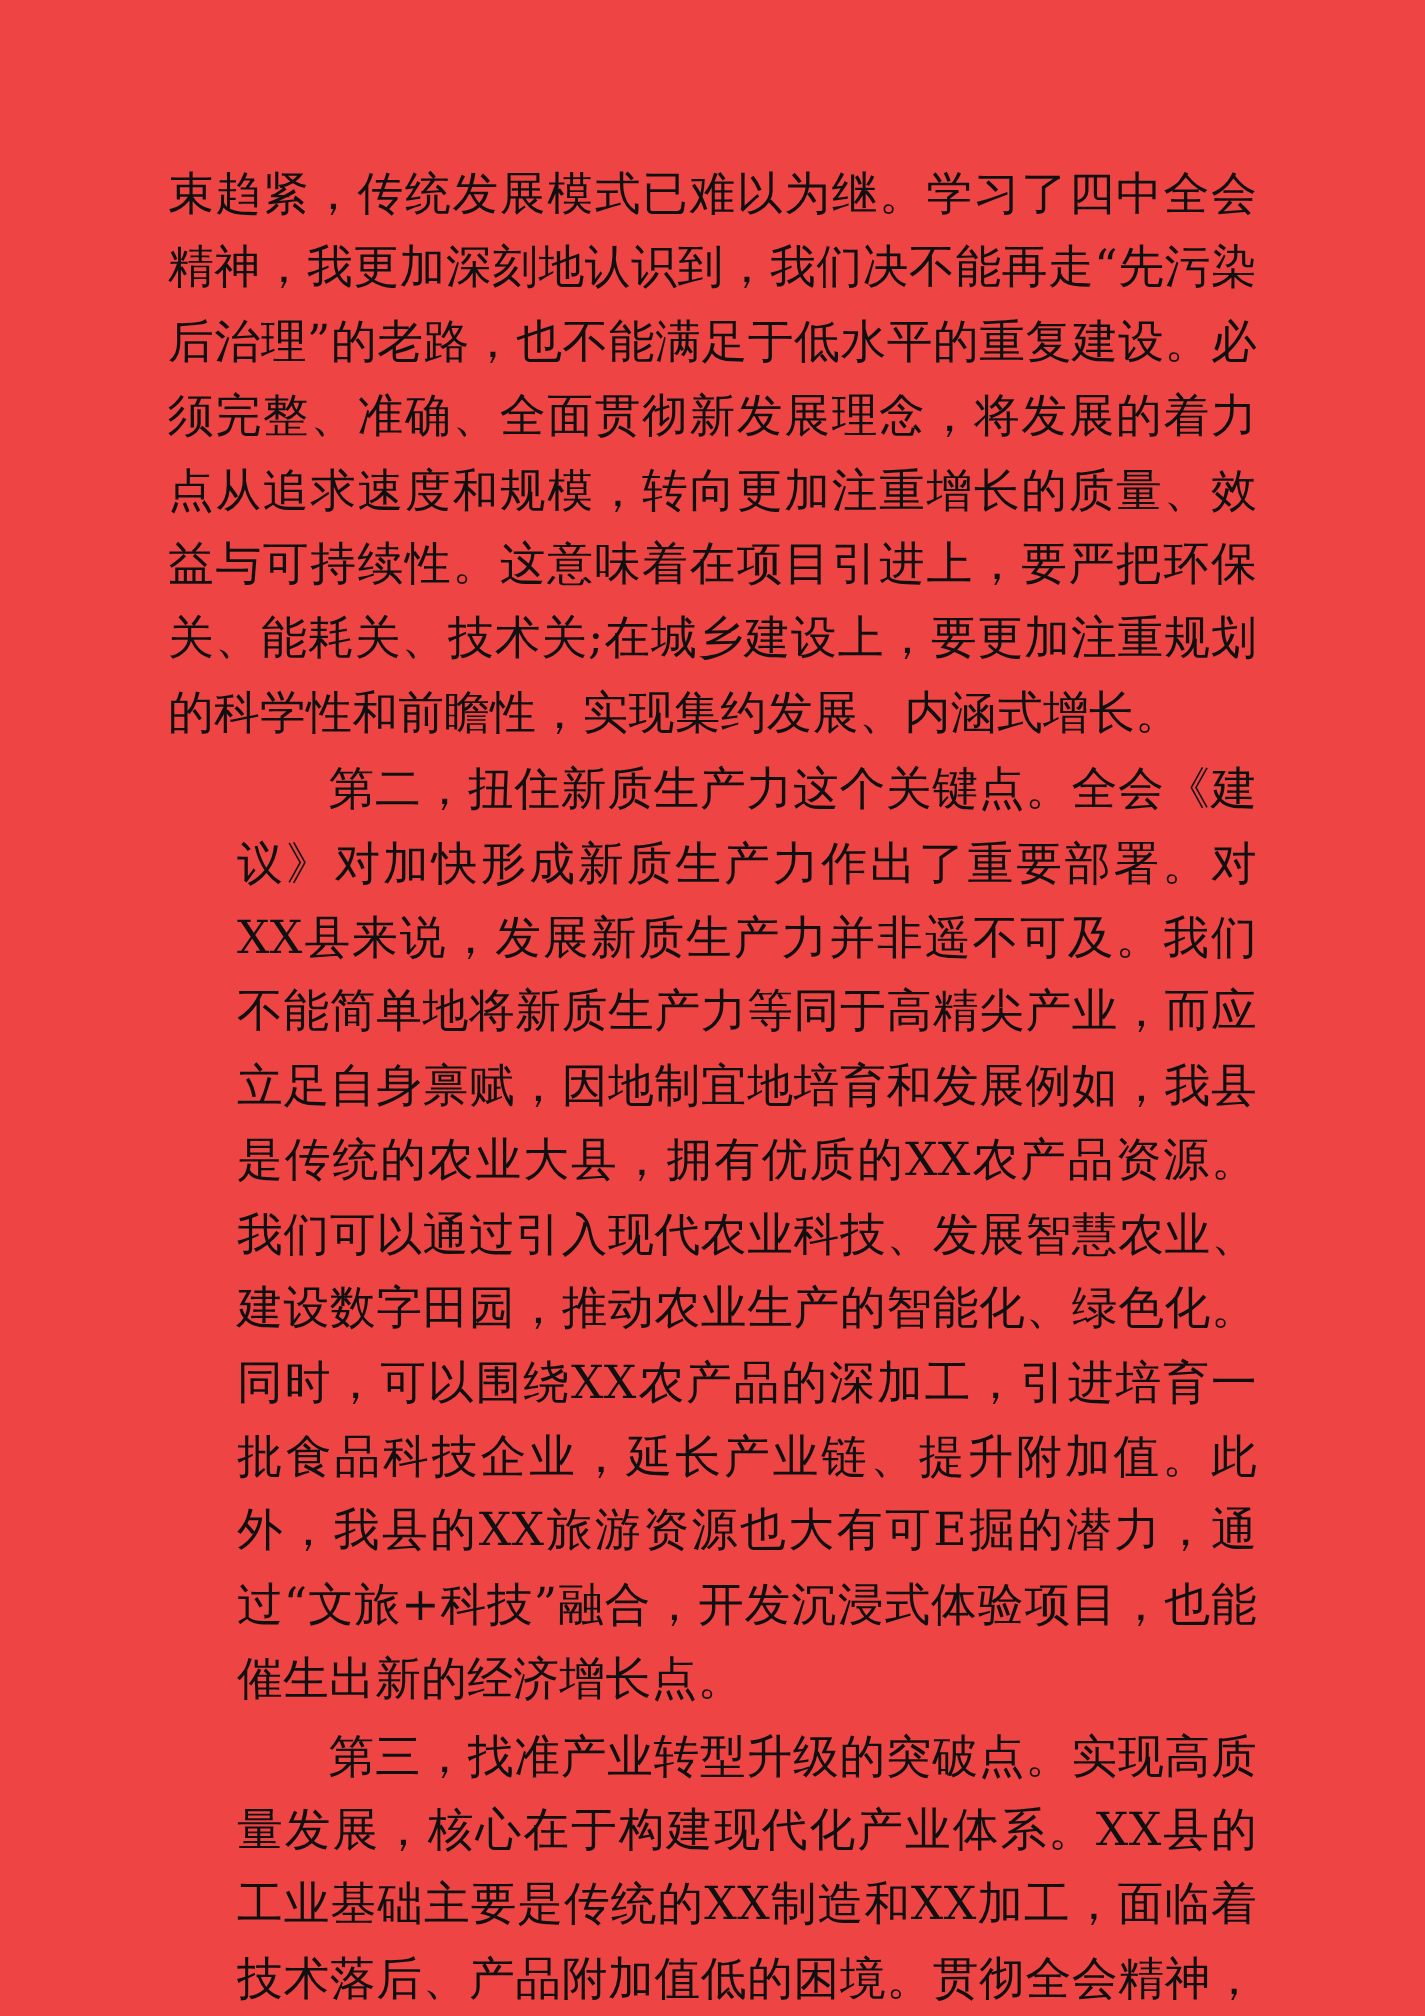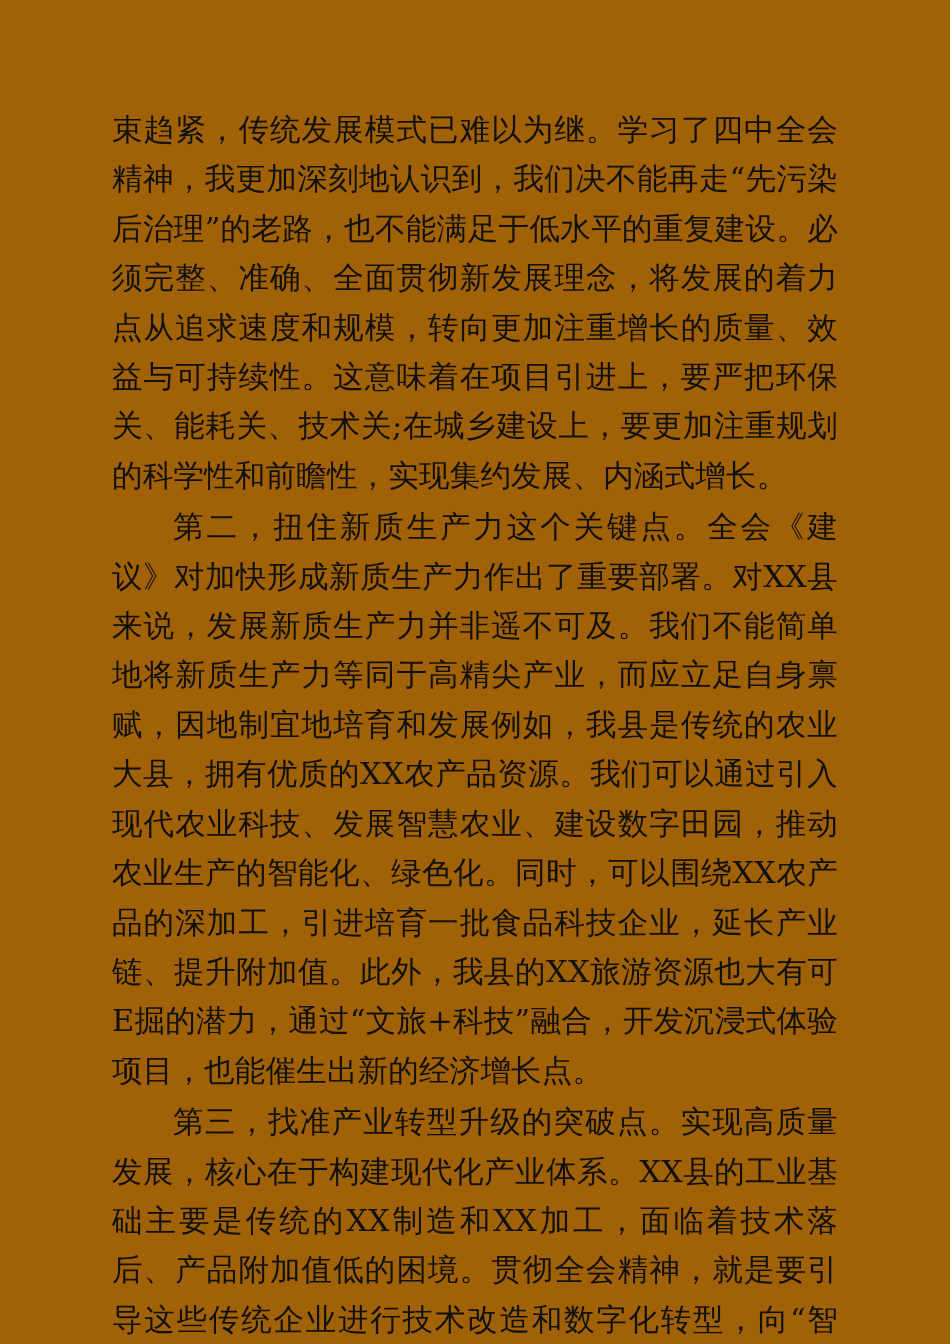--- a/index.html
+++ b/index.html
@@ -4,39 +4,40 @@
 <style>
   html, body {
     margin: 0;
     padding: 0;
     background: #ffffff;
   }
   .page {
     position: relative;
     width: 950px;
     height: 1344px;
-    background: #a16207;
+    background: #ef4444;
     box-sizing: border-box;
     padding: 105px 112px 60px 112px;
     font-family: "DejaVu Serif", "Liberation Serif", serif;
   }
   .doc-body {
     font-size: 30.5px;
     line-height: 1.62;
     color: #101010;
     text-align: justify;
     text-justify: inter-ideograph;
     letter-spacing: 0.2px;
   }
   .para {
     margin: 0 0 2px 0;
     white-space: normal;
   }
   .para.indent {
     text-indent: 2em;
+    margin-left: 46px;
   }
 </style>
 </head>
 <body>
 
 <div class="page">
   <div class="doc-body">
     <p class="para">束趋紧，传统发展模式已难以为继。学习了四中全会精神，我更加深刻地认识到，我们决不能再走“先污染后治理”的老路，也不能满足于低水平的重复建设。必须完整、准确、全面贯彻新发展理念，将发展的着力点从追求速度和规模，转向更加注重增长的质量、效益与可持续性。这意味着在项目引进上，要严把环保关、能耗关、技术关;在城乡建设上，要更加注重规划的科学性和前瞻性，实现集约发展、内涵式增长。</p>
     <p class="para indent">第二，扭住新质生产力这个关键点。全会《建议》对加快形成新质生产力作出了重要部署。对XX县来说，发展新质生产力并非遥不可及。我们不能简单地将新质生产力等同于高精尖产业，而应立足自身禀赋，因地制宜地培育和发展例如，我县是传统的农业大县，拥有优质的XX农产品资源。我们可以通过引入现代农业科技、发展智慧农业、建设数字田园，推动农业生产的智能化、绿色化。同时，可以围绕XX农产品的深加工，引进培育一批食品科技企业，延长产业链、提升附加值。此外，我县的XX旅游资源也大有可E掘的潜力，通过“文旅+科技”融合，开发沉浸式体验项目，也能催生出新的经济增长点。</p>
     <p class="para indent">第三，找准产业转型升级的突破点。实现高质量发展，核心在于构建现代化产业体系。XX县的工业基础主要是传统的XX制造和XX加工，面临着技术落后、产品附加值低的困境。贯彻全会精神，就是要引导这些传统企业进行技术改造和数字化转型，向“智造”和“创造”升级。政府层面</p>

